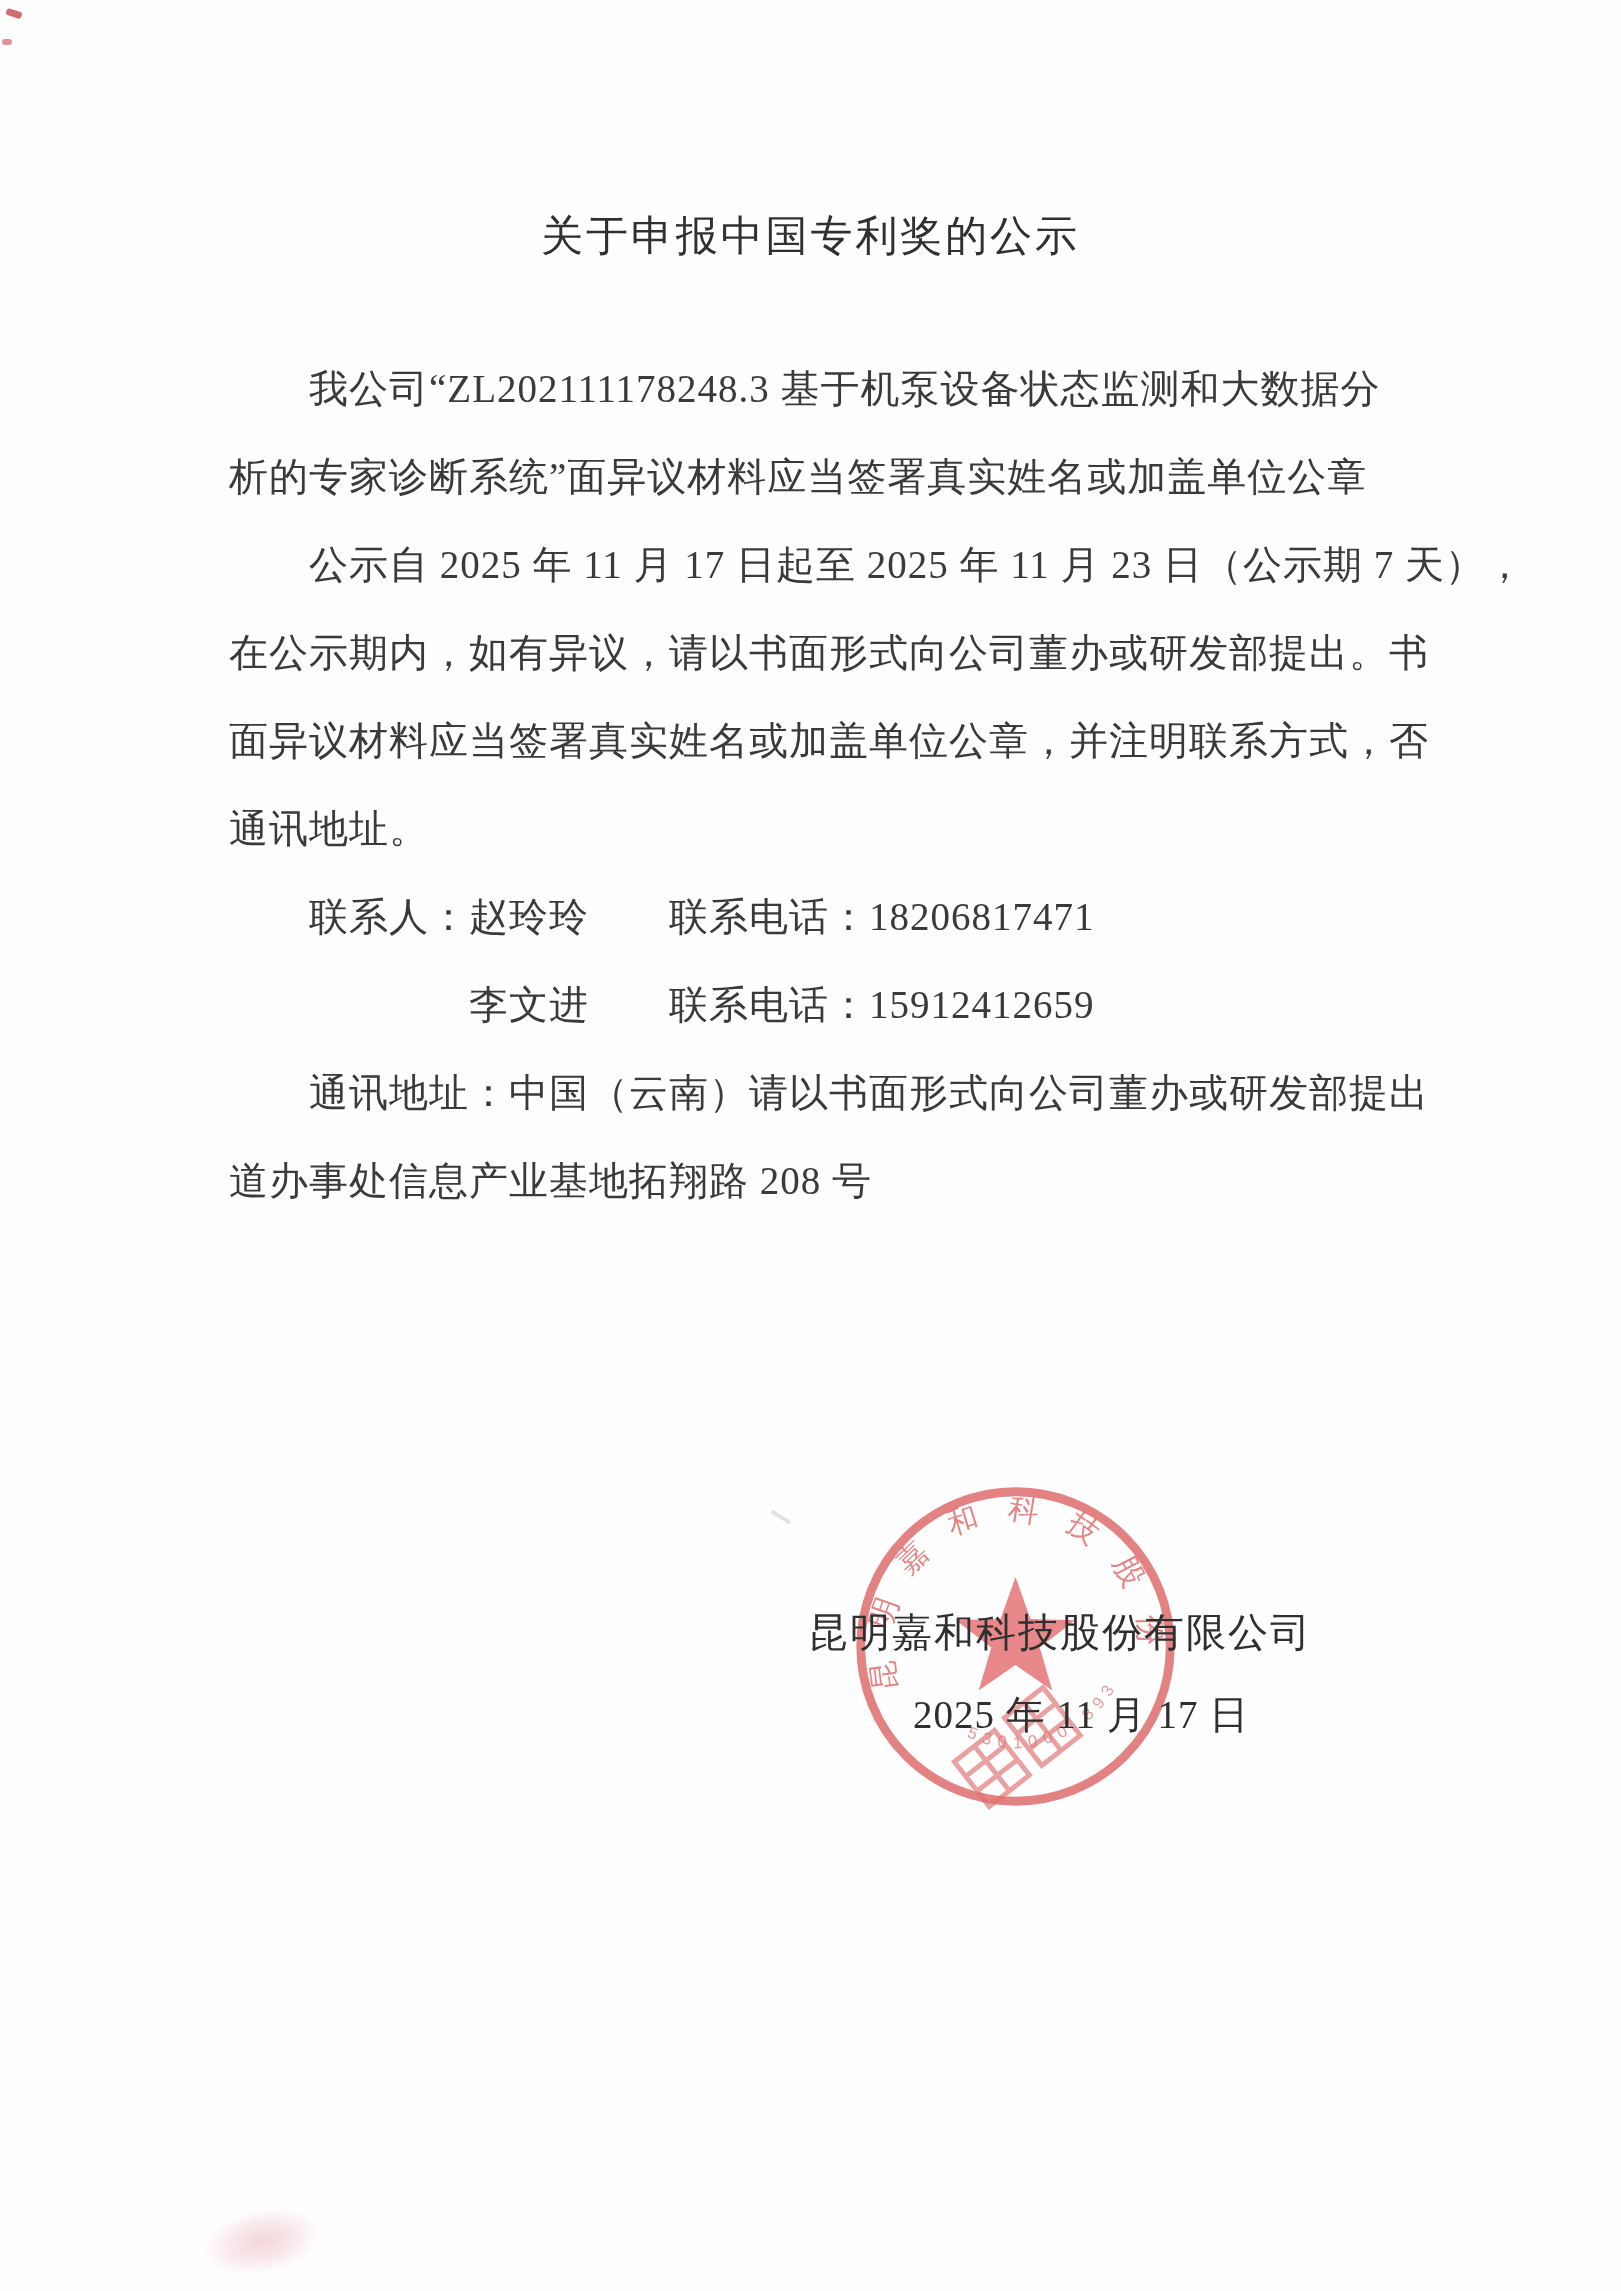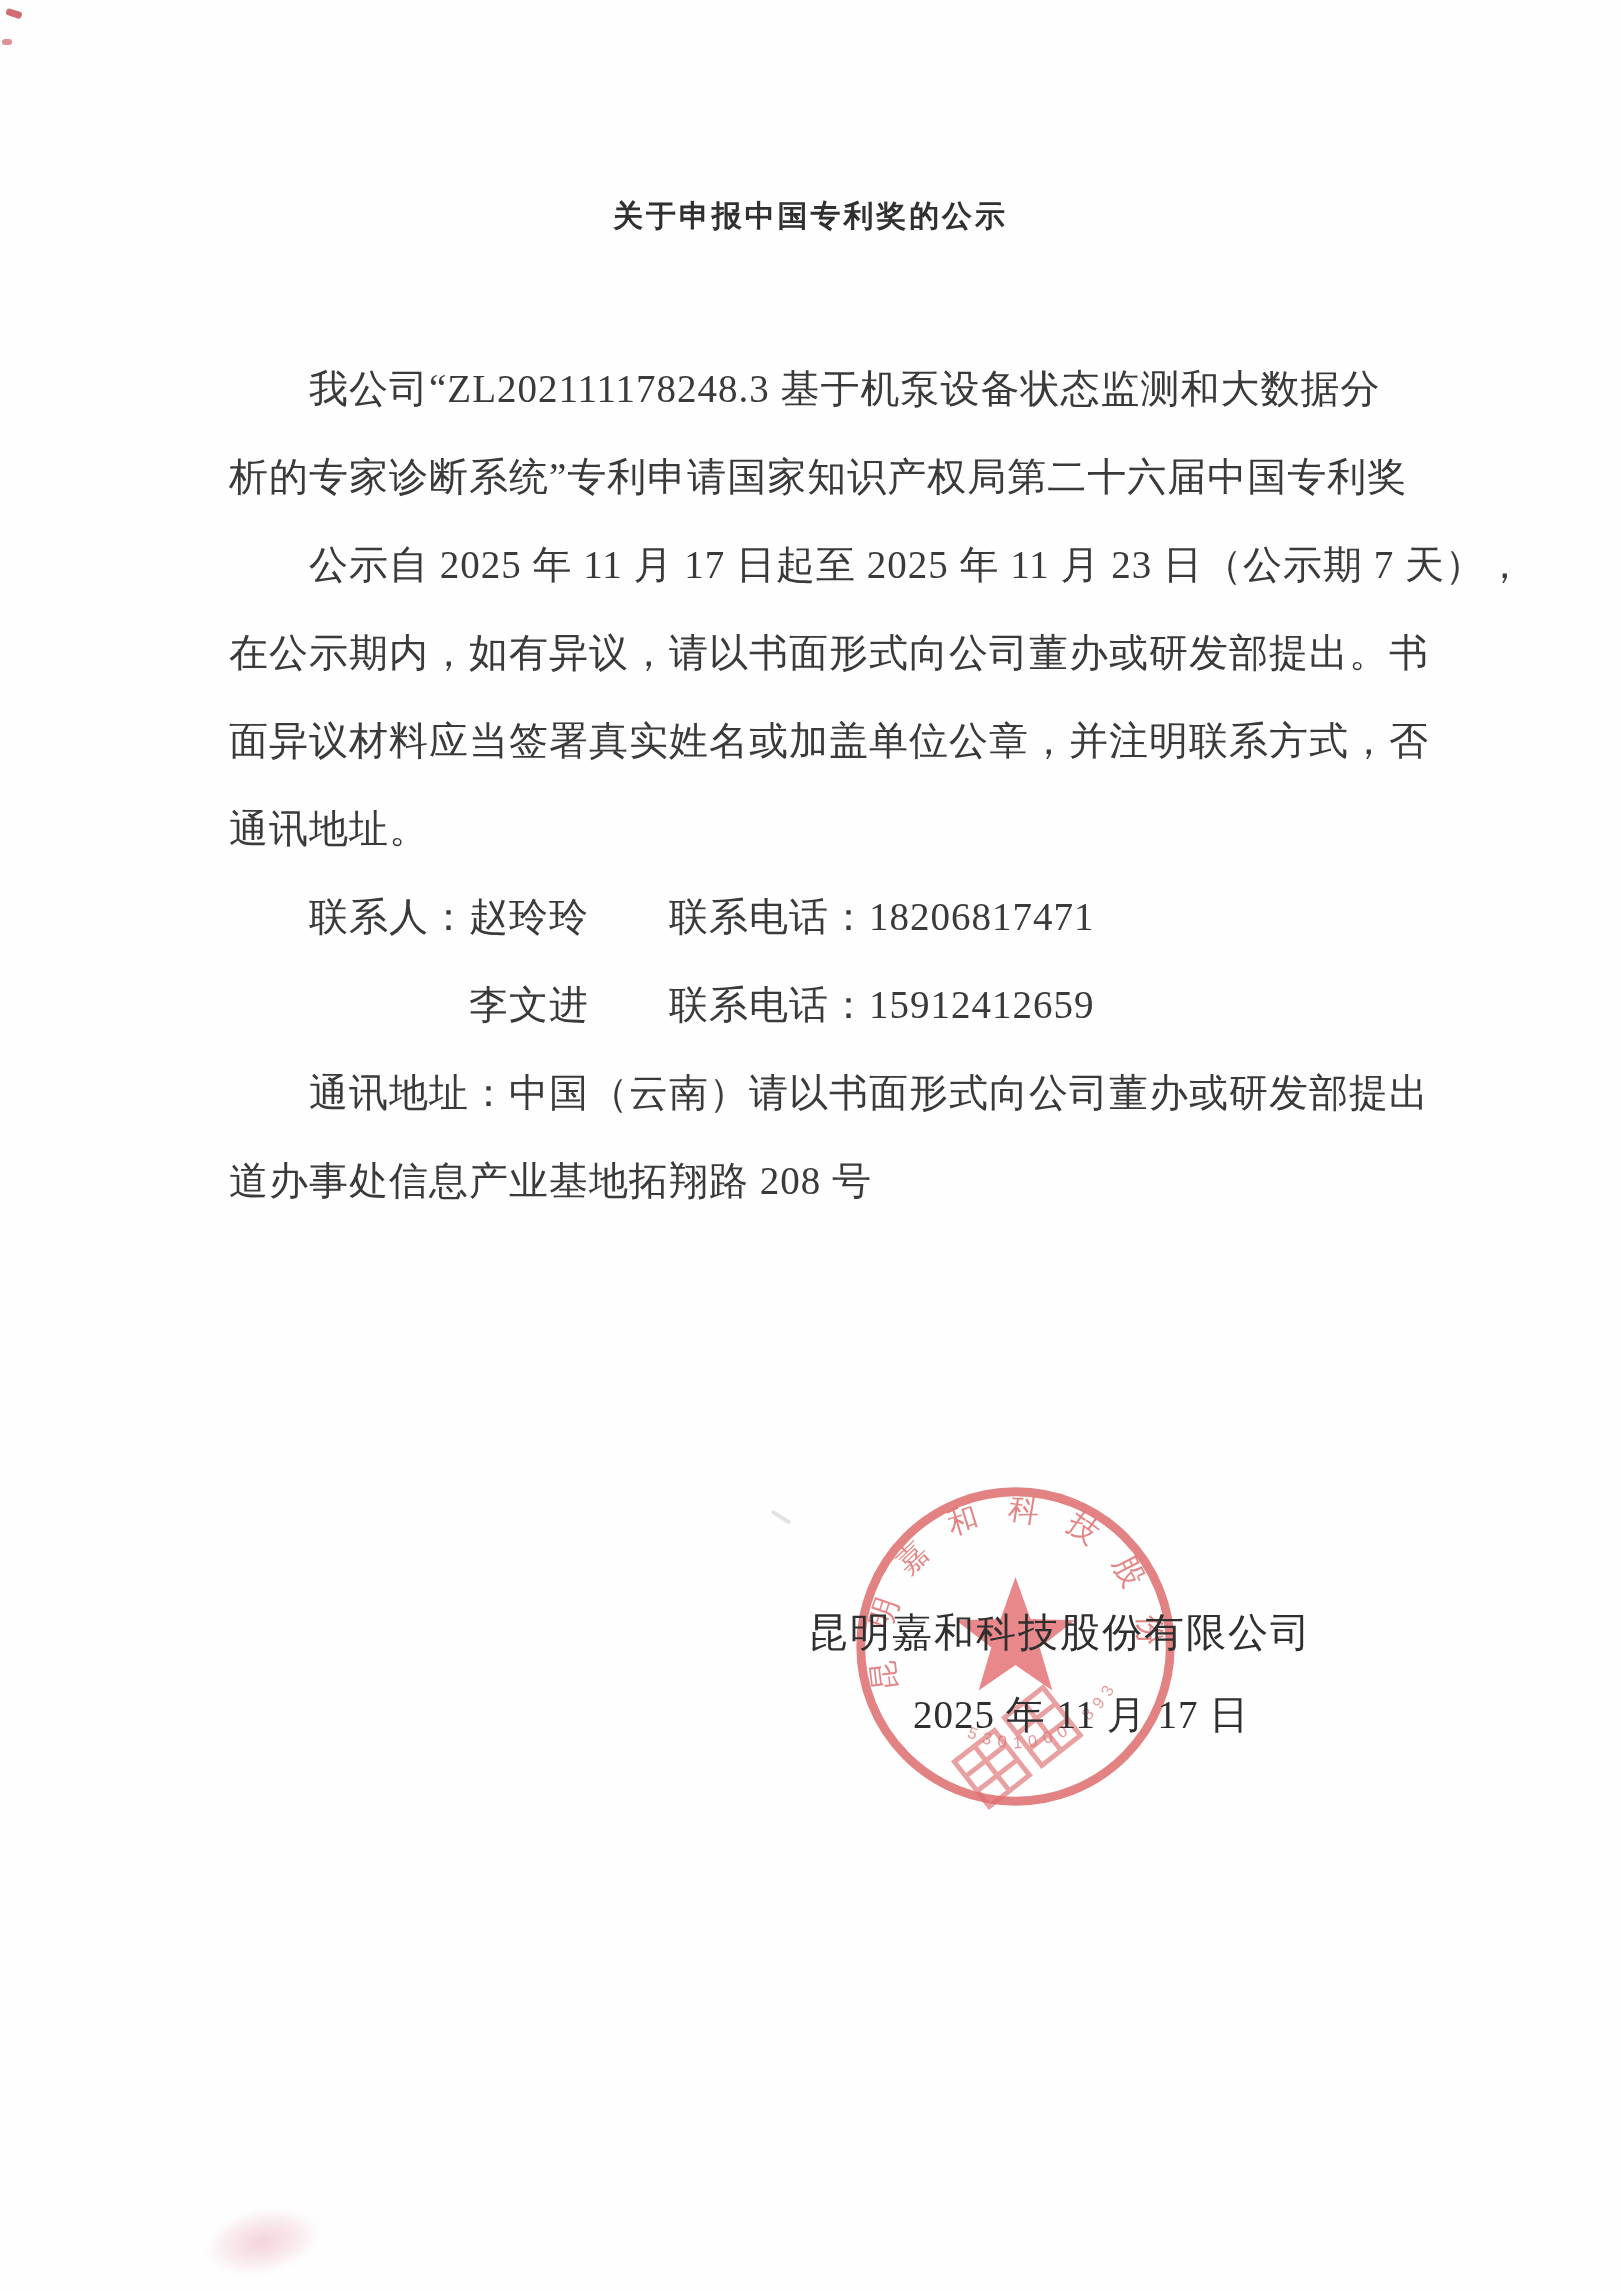--- a/index.html
+++ b/index.html
@@ -10,25 +10,25 @@
     background:#fefefe;
     overflow:hidden;
     font-family:"Liberation Serif", serif;
     color:#3c3c3c;
   }
   .doc-title{
     position:absolute;
     left:0; right:0; top:196px;
     text-align:center;
     font-family:"Liberation Sans", sans-serif;
-    font-size:30px;
-    font-weight:bold;
+    font-size:42px;
+    font-weight:normal;
     letter-spacing:2.9px;
     color:#303030;
-    margin:0;
+    margin:12px;
   }
   .body-block{
     position:absolute;
     left:229px; top:345px;
     width:1186px;
   }
   .body-line{
     height:88px;
     line-height:88px;
     font-size:39px;
@@ -96,21 +96,21 @@
 </style>
 </head>
 <body>
 
 <div class="page">
 
   <h1 class="doc-title">关于申报中国专利奖的公示</h1>
 
   <div class="body-block">
     <div class="body-line">　　我公司“ZL202111178248.3 基于机泵设备状态监测和大数据分</div>
-    <div class="body-line">析的专家诊断系统”专利申请国家知识产权局第二十六届中国专利奖</div>
+    <div class="body-line">析的专家诊断系统”面异议材料应当签署真实姓名或加盖单位公章</div>
     <div class="body-line">　　公示自 2025 年 11 月 17 日起至 2025 年 11 月 23 日（公示期 7 天），</div>
     <div class="body-line">在公示期内，如有异议，请以书面形式向公司董办或研发部提出。书</div>
     <div class="body-line">面异议材料应当签署真实姓名或加盖单位公章，并注明联系方式，否</div>
     <div class="body-line">通讯地址。</div>
     <div class="body-line">　　联系人：赵玲玲　　联系电话：18206817471</div>
     <div class="body-line">　　　　　　李文进　　联系电话：15912412659</div>
     <div class="body-line">　　通讯地址：中国（云南）请以书面形式向公司董办或研发部提出</div>
     <div class="body-line">道办事处信息产业基地拓翔路 208 号</div>
   </div>
 

